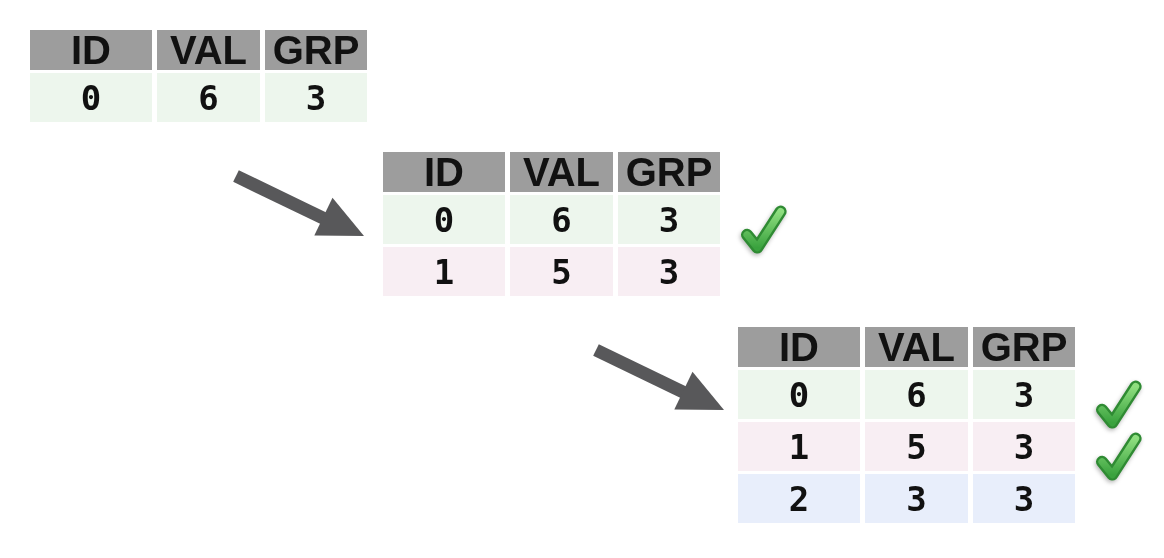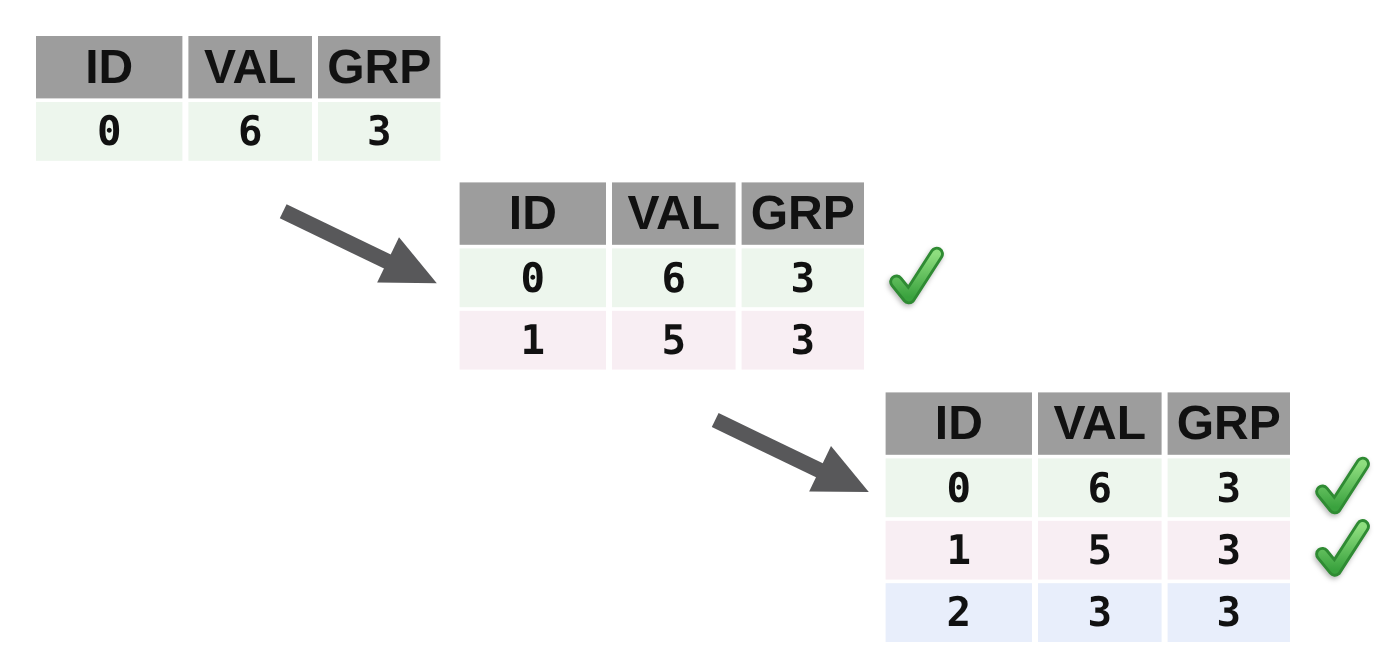--- a/index.html
+++ b/index.html
@@ -18,21 +18,21 @@
     grid-template-columns: 122px 103px 102px;
     column-gap: 5px;
     row-gap: 3px;
   }
   .cell {
     display: flex; align-items: center; justify-content: center;
     color: var(--text, #111);
   }
   .cell.head {
     background: var(--header-bg, #9d9d9d);
-    height: 52px;
+    height: 40px;
     font-weight: bold;
     font-size: 40px;
   }
   .cell.val {
     height: 49px;
     font-family: "DejaVu Sans Mono", monospace;
     font-weight: bold;
     font-size: 34px;
   }
   .tone-green { background: var(--row-green, #edf6ed); }

